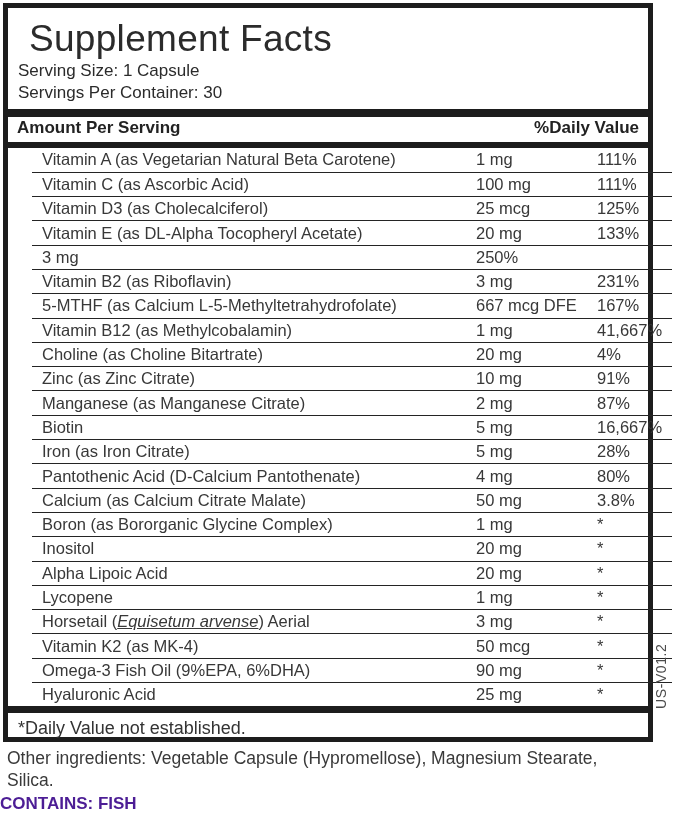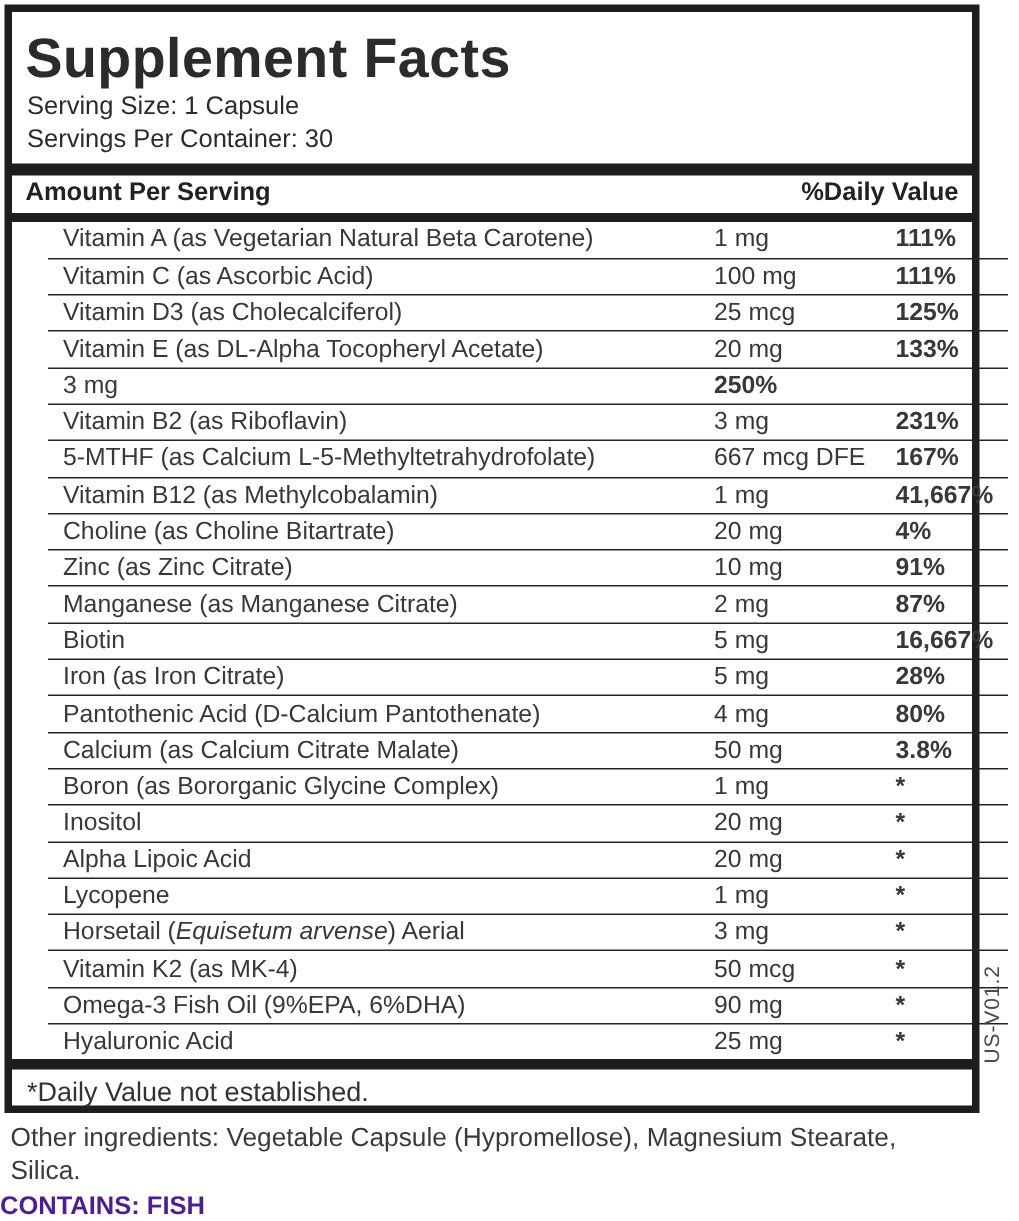--- a/index.html
+++ b/index.html
@@ -11,22 +11,22 @@
   html,body{width:679px;height:814px;background:#ffffff;overflow:hidden;}
   body{font-family:"Liberation Sans", sans-serif;color:var(--ink);position:relative;}
 
   .facts-box{
     position:absolute;left:3px;top:3px;
     width:650px;height:739px;
     border:5px solid var(--line);
     background:#fff;
   }
   .title{
-    font-size:37px;font-weight:700;letter-spacing:.3px;
-    line-height:1;padding:12px 9px 3px 9px;color:#2b2b2b;
+    font-size:37px;font-weight:400;letter-spacing:.3px;
+    line-height:1;padding:12px 9px 3px 9px;color:#2b2b2b;margin-left:12px;
   }
   .serving-line{
     font-size:17px;font-weight:400;line-height:1.28;
     padding-left:10px;color:#2b2b2b;
   }
   .bar{width:100%;background:var(--line);}
   .bar-top{height:8px;margin-top:5px;}
   .bar-mid{height:6px;}
   .bar-foot{height:7px;}
 
@@ -42,21 +42,21 @@
     grid-template-columns:434px 121px 1fr;
     align-items:center;
     height:24.3px;
     padding:0 8px 0 10px;
     font-size:16.5px;
     color:#383838;
     white-space:nowrap;
   }
   .row + .row{border-top:1.8px solid #242424;}
   .cell-amount{white-space:nowrap;}
-  .cell-dv{white-space:nowrap;font-weight:bold;}
+  .cell-dv{white-space:nowrap;}
 
   .footnote{
     font-size:18px;
     padding:5px 9px 0 10px;
     color:#333;
   }
 
   .below{
     position:absolute;left:7px;top:748px;width:610px;
     font-size:17.5px;line-height:1.25;color:#3a3a3a;
@@ -198,21 +198,21 @@
     <span class="cell-dv">*</span>
   </div>
 
   <div class="row">
     <span class="cell-name">Lycopene</span>
     <span class="cell-amount">1 mg</span>
     <span class="cell-dv">*</span>
   </div>
 
   <div class="row">
-    <span class="cell-name"><span>Horsetail (</span><span style="font-style: italic;">Equisetum arvense</span><span>) Aerial</span></span>
+    <span class="cell-name"><span>Horsetail (</span><span style="font-style: italic; text-decoration: underline;">Equisetum arvense</span><span>) Aerial</span></span>
     <span class="cell-amount">3 mg</span>
     <span class="cell-dv">*</span>
   </div>
 
   <div class="row">
     <span class="cell-name">Vitamin K2 (as MK-4)</span>
     <span class="cell-amount">50 mcg</span>
     <span class="cell-dv">*</span>
   </div>
 

